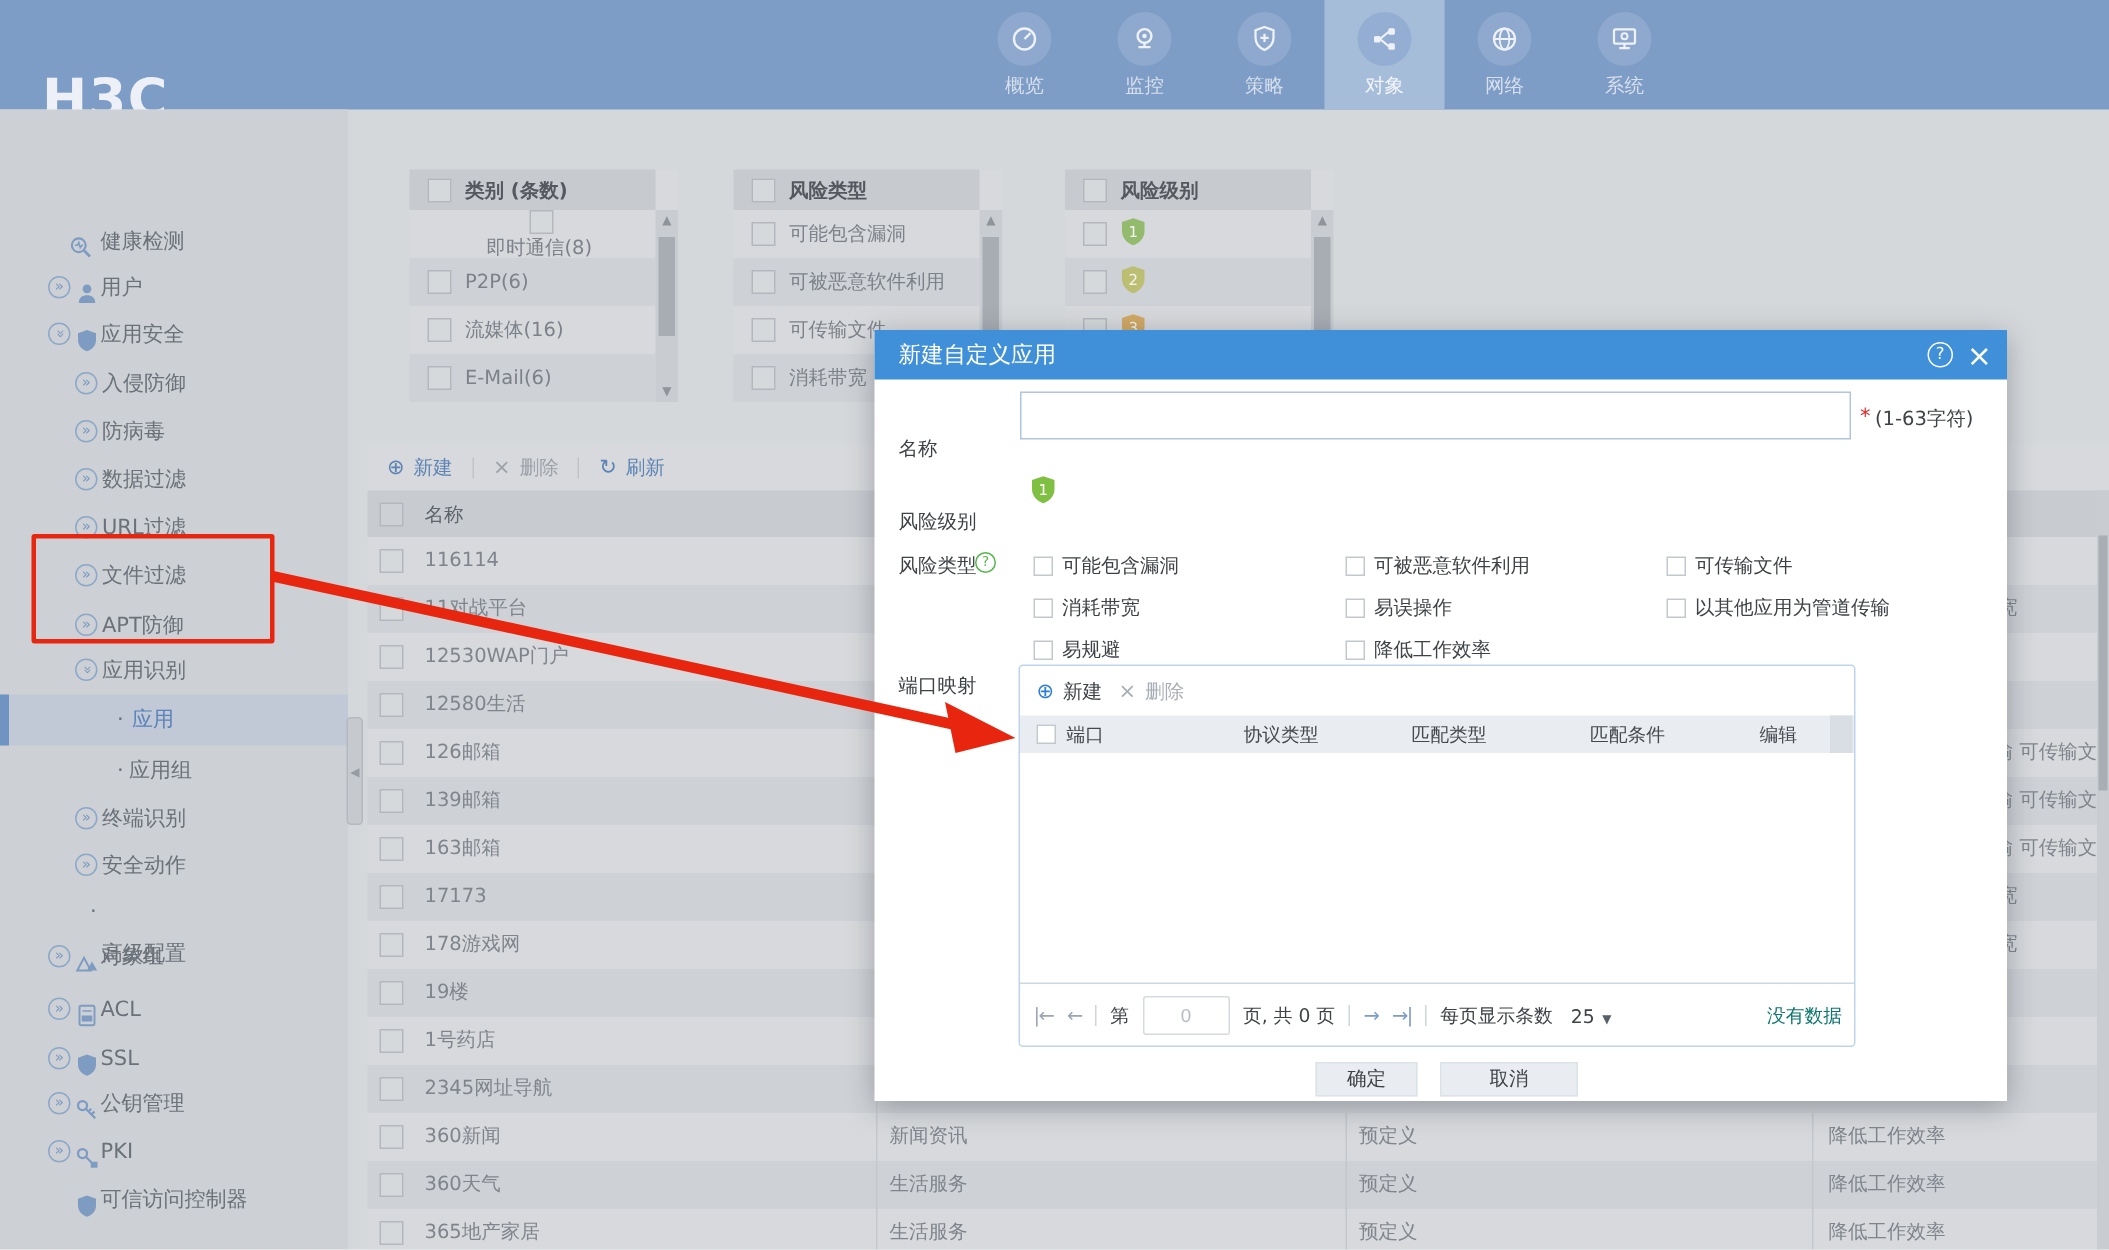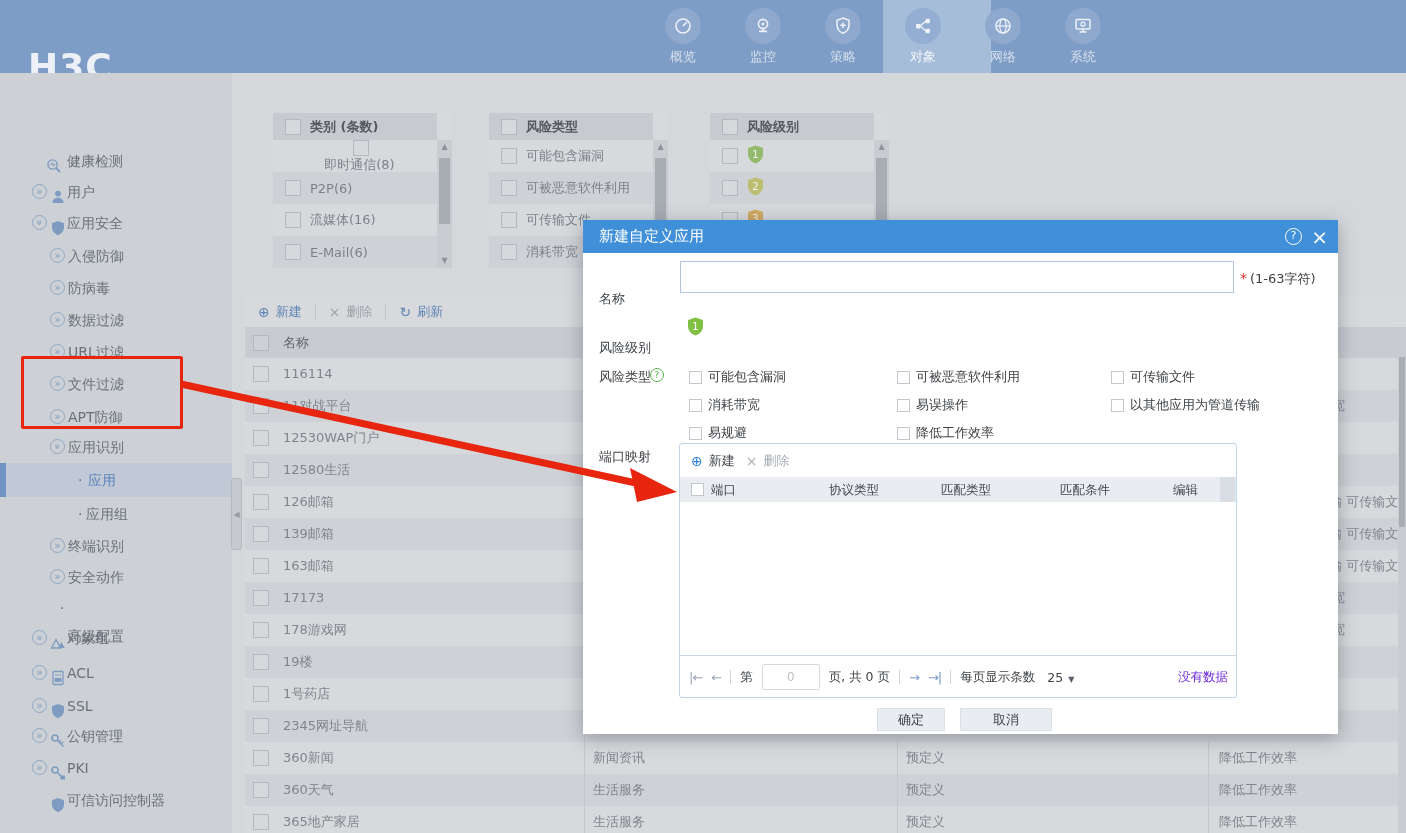--- a/index.html
+++ b/index.html
@@ -88,21 +88,21 @@
   .pmhead .mcbx{position:absolute;left:11px;top:6px;}
   .pmcol{position:absolute;top:0;line-height:25px;}
   .pmhead .block{position:absolute;right:1px;top:0;width:15px;height:25px;background:#d9dee5;}
   .pgrow{position:absolute;left:0;top:211px;width:556px;height:42px;border-top:1px solid #ccd8e6;display:flex;align-items:center;font-size:12.5px;color:#3f4347;}
   .pgico{font-size:13px;color:#9aa6b5;margin-left:9px;cursor:pointer;letter-spacing:-1px;}
   .pgico.fwd{color:#7d9cc8;}
   .pgsep{width:1px;height:14px;background:#d0d5db;margin-left:9px;}
   .pgtxt{margin-left:9px;white-space:nowrap;}
   .pginput{margin-left:9px;width:52px;height:22px;border:1px solid #d6dae0;border-radius:2px;text-align:center;color:#b8bcc2;font-size:12.5px;outline:none;}
   .caret{display:inline-block;margin-left:5px;font-size:8px;color:#596069;}
-  .nodata{position:absolute;right:8px;top:0;line-height:42px;font-size:12.5px;color:#6d28d9;}
+  .nodata{position:absolute;right:8px;top:0;line-height:42px;font-size:12.5px;color:#0f766e;}
   .mbtn{position:absolute;top:488px;height:23px;background:#e9edf2;border:1px solid #dde2e9;box-sizing:border-box;
         font-size:13px;color:#3f4347;text-align:center;line-height:21px;cursor:pointer;}
   
   .redbox{position:absolute;left:21px;top:356px;width:156px;height:67px;border:3px solid #e8250e;border-radius:2px;z-index:70;pointer-events:none;}
   .annot{position:absolute;left:0;top:0;z-index:70;pointer-events:none;}
 </style>
 </head>
 <body>
 
 <div id="app">
@@ -131,21 +131,21 @@
     </div>
     <div class="tab" style="left:803px;">
       <span class="navcirc">
         <svg width="20" height="20" viewBox="0 0 20 20">
             <path d="M10,2 L16,4.2 V9 C16,13 13.5,15.8 10,17.4 C6.5,15.8 4,13 4,9 V4.2 Z" fill="none" stroke="#eef2f8" stroke-width="1.5"></path>
             <path d="M10,6.5 V12 M7.2,9.2 H12.8" stroke="#eef2f8" stroke-width="1.5"></path>
           </svg>
       </span>
       <span class="navlabel">策略</span>
     </div>
-    <div class="tab active" style="left:883px;padding-left:28px;">
+    <div class="tab active" style="left:883px;">
       <span class="navcirc">
         <svg width="20" height="20" viewBox="0 0 20 20">
             <path d="M7,10 L13,5 M7,10 L13,15" stroke="#eef2f8" stroke-width="1.5"></path>
             <rect x="3" y="8" width="4.4" height="4.4" rx="1" fill="#eef2f8"></rect>
             <rect x="12.5" y="2.8" width="4.4" height="4.4" rx="1" fill="#eef2f8"></rect>
             <rect x="12.5" y="12.8" width="4.4" height="4.4" rx="1" fill="#eef2f8"></rect>
           </svg>
       </span>
       <span class="navlabel">对象</span>
     </div>

